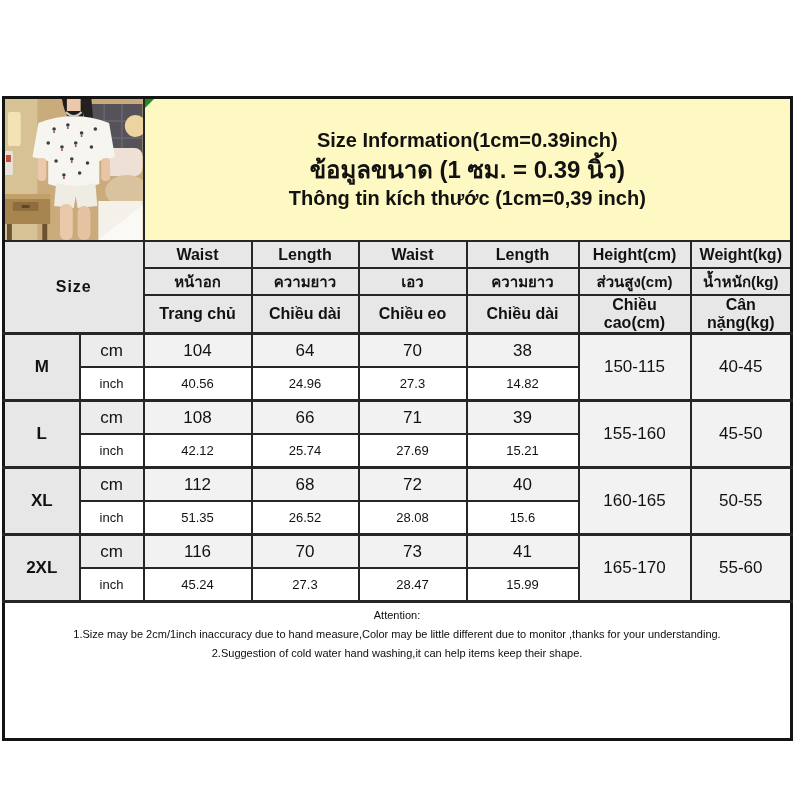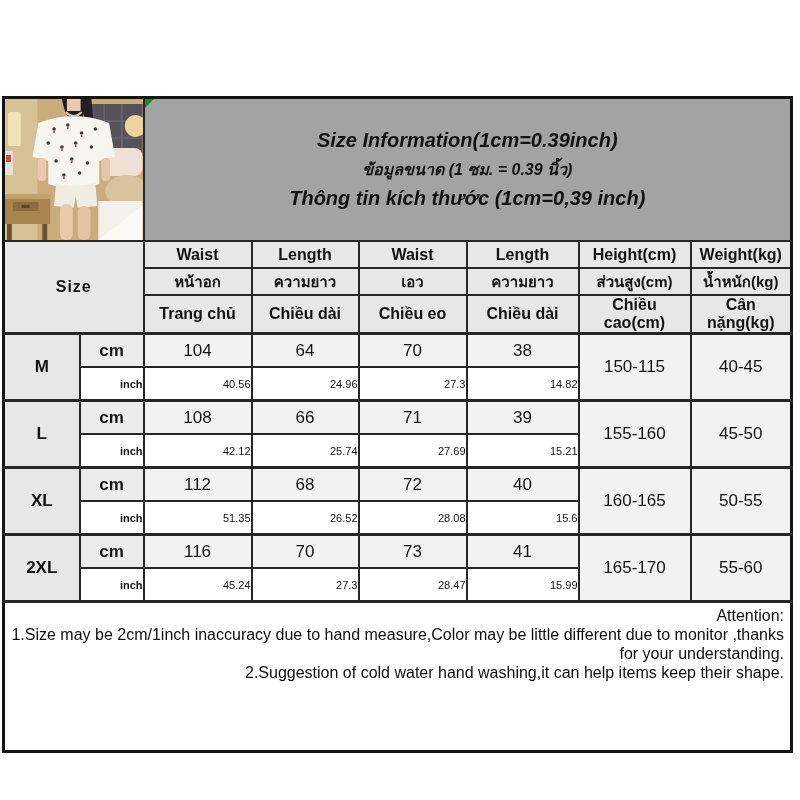--- a/index.html
+++ b/index.html
@@ -17,48 +17,48 @@
   }
   td{
     border:2px solid #262626;
     text-align:center;vertical-align:middle;
     padding:0;overflow:hidden;color:#121212;
   }
 
   
   td.photo-cell{padding:0;height:141px;background:#c9ab7c;}
   td.photo-cell svg{display:block;width:100%;height:141px;}
-  td.title-cell{background:#a3a3a3;position:relative;font-style:italic;}
+  td.title-cell{background:#fef9c3;position:relative;}
   .title-line{font-weight:bold;line-height:29px;}
   .title-en,.title-vi{font-size:20px;}
-  .title-th{font-size:16px;}
+  .title-th{font-size:24px;}
   .flag{position:absolute;top:0;left:0;width:0;height:0;
         border-top:9px solid #1e8c1e;border-right:9px solid transparent;}
 
   
   tr.hdr td{background:#e7e7e7;font-weight:bold;font-size:16px;height:25px;}
   tr.hdr-th td{font-size:15px;margin-top:27px;}
   td.size-corner{background:#e7e7e7;font-size:30px;font-weight:bold;letter-spacing:1px;}
 
   
   tr.grp td{border-top-width:3px;}
   td.size-name{background:#e7e7e7;font-weight:bold;font-size:17px;}
-  td.unit{font-weight:bold;font-size:16px;margin-top:16px;}
+  td.unit{font-weight:normal;font-size:16px;margin-top:16px;}
   tr.cm-row td{background:#f2f2f2;height:31px;font-size:17px;}
-  tr.inch-row td{background:#ffffff;height:31px;font-size:11px;text-align:right;}
+  tr.inch-row td{background:#ffffff;height:31px;font-size:13px;}
   tr.cm-row td.unit{background:#ececec;}
   tr.inch-row td.unit{background:#ffffff;}
   tr.cm-row td.size-name{background:#e7e7e7;}
   td.merged{background:#f2f2f2;font-size:17px;}
 
   
   tr.attention td{
     border-top-width:3px;background:#ffffff;height:128px;
-    text-align:right;vertical-align:top;padding:3px 6px 16px 5px;
-    font-size:16px;line-height:19px;color:#0d0d0d;
+    text-align:center;vertical-align:top;padding:3px 6px 4px 5px;
+    font-size:11px;line-height:19px;color:#0d0d0d;
   }
 </style>
 </head>
 <body>
 
 <div class="sheet">
 
 <table class="size-table">
   <colgroup>
     <col style="width:76px">

